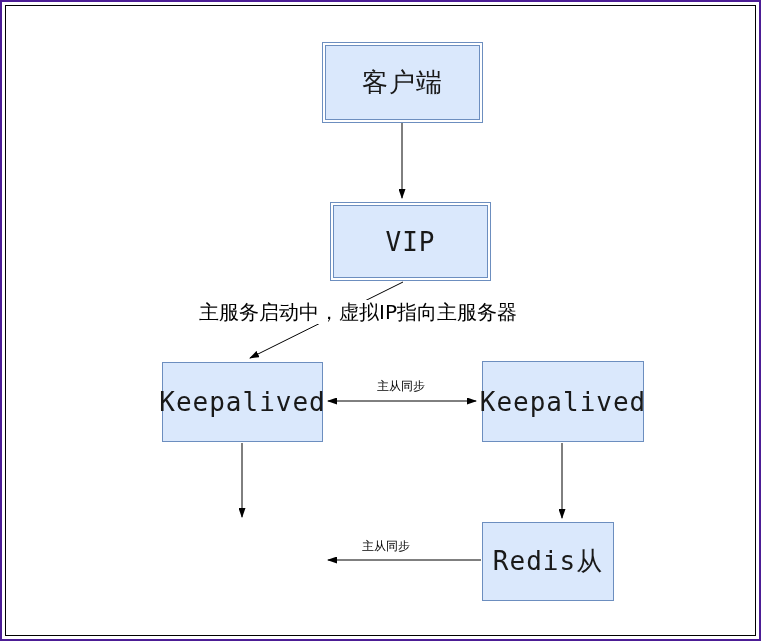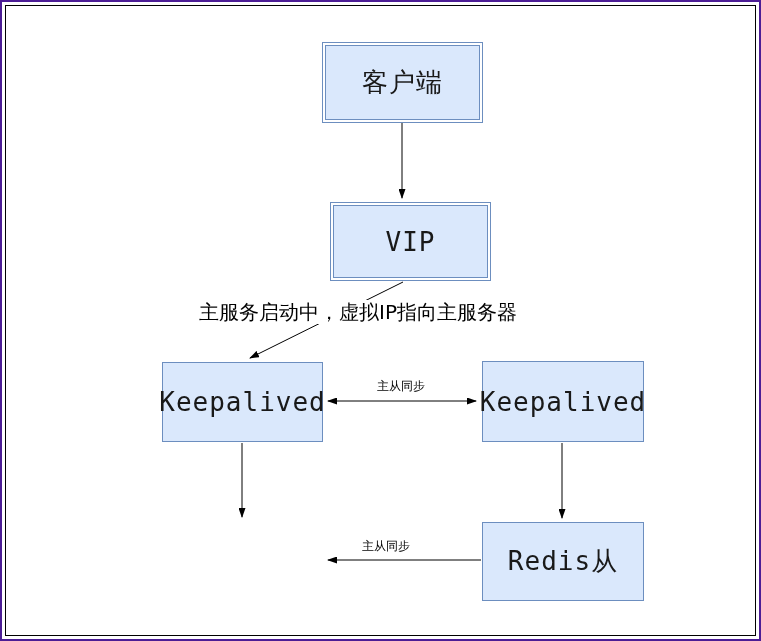--- a/index.html
+++ b/index.html
@@ -49,21 +49,21 @@
     cursor: default;
   }
   .node.double {
     box-shadow: inset 0 0 0 2px #ffffff, inset 0 0 0 3px #6c8ebf;
   }
   #node-client       { left: 320px; top: 40px;  width: 161px; height: 81px; }
   #node-vip          { left: 320px; top: 200px; width: 161px; height: 79px; margin-left: 8px; }
   #node-ka-left      { left: 160px; top: 360px; width: 161px; height: 80px; }
   #node-ka-right     { left: 480px; top: 359px; width: 162px; height: 81px; }
   #node-redis-master { left: 160px; top: 519px; width: 161px; height: 82px; }
-  #node-redis-slave  { left: 480px; top: 520px; width: 162px; height: 79px; }
+  #node-redis-slave  { left: 480px; top: 520px; width: 132px; height: 79px; }
 
   .edge-label {
     position: absolute;
     color: #000000;
     white-space: nowrap;
     background: #ffffff;
     line-height: 1.2;
   }
   #label-failover {
     left: 197px; top: 298px;

